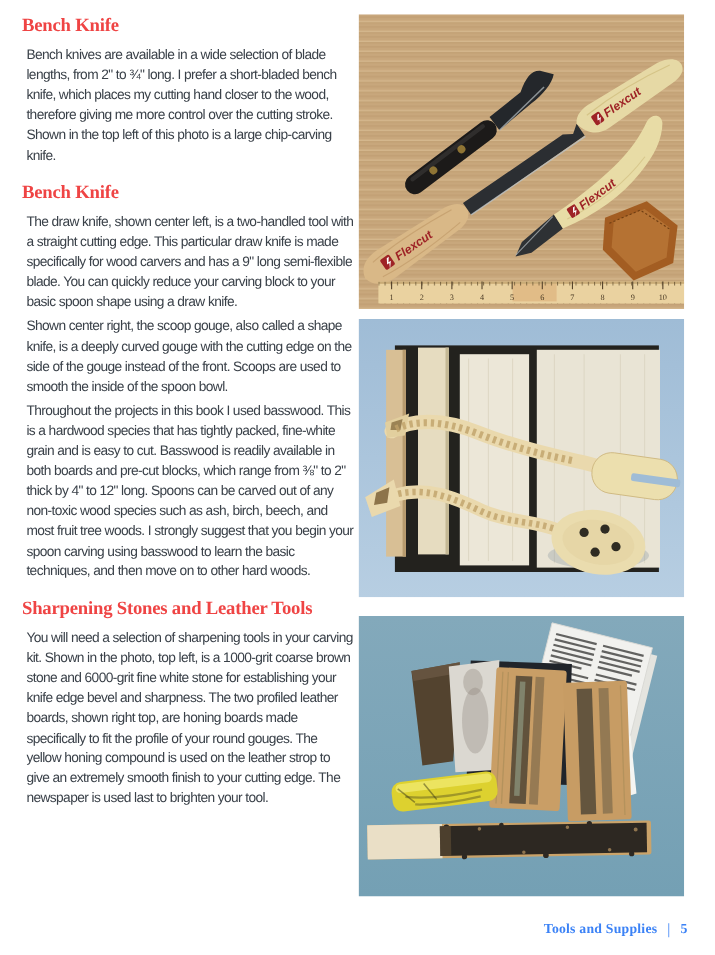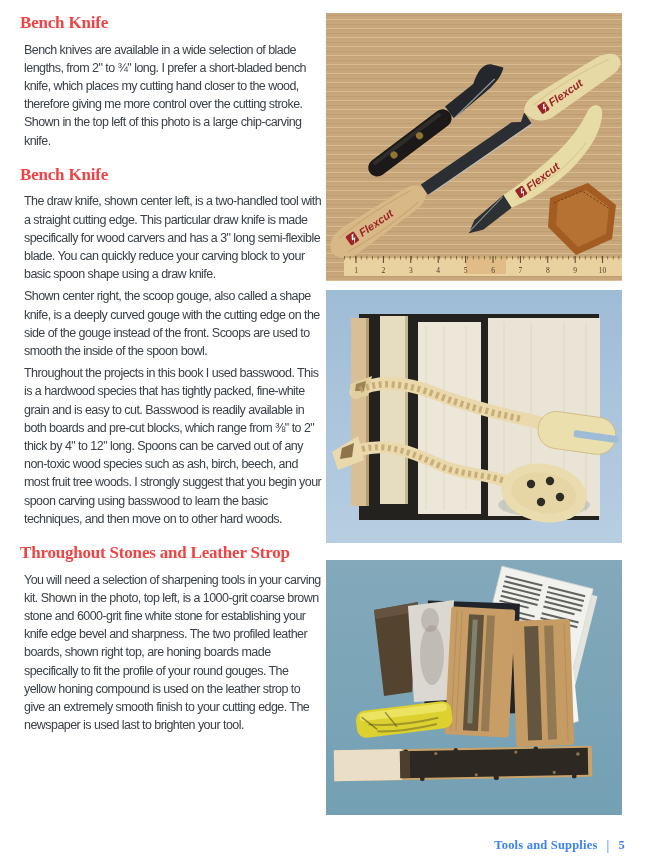--- a/index.html
+++ b/index.html
@@ -28,30 +28,30 @@
 
 <div class="page">
 
   <main class="text-col">
     <section class="section">
       <h2>Bench Knife</h2>
       <p>Bench knives are available in a wide selection of blade lengths, from 2" to ¾" long. I prefer a short-bladed bench knife, which places my cutting hand closer to the wood, therefore giving me more control over the cutting stroke. Shown in the top left of this photo is a large chip-carving knife.</p>
     </section>
     <section class="section">
       <h2>Bench Knife</h2>
-      <p>The draw knife, shown center left, is a two-handled tool with a straight cutting edge. This particular draw knife is made specifically for wood carvers and has a 3" long semi-flexible blade. You can quickly reduce your carving block to your basic spoon shape using a draw knife.</p>
+      <p>The draw knife, shown center left, is a two-handled tool with a straight cutting edge. This particular draw knife is made specifically for wood carvers and has a 9" long semi-flexible blade. You can quickly reduce your carving block to your basic spoon shape using a draw knife.</p>
     </section>
     <section class="section">
       <p>Shown center right, the scoop gouge, also called a shape knife, is a deeply curved gouge with the cutting edge on the side of the gouge instead of the front. Scoops are used to smooth the inside of the spoon bowl.</p>
     </section>
     <section class="section">
       <p>Throughout the projects in this book I used basswood. This is a hardwood species that has tightly packed, fine-white grain and is easy to cut. Basswood is readily available in both boards and pre-cut blocks, which range from ⅜" to 2" thick by 4" to 12" long. Spoons can be carved out of any non-toxic wood species such as ash, birch, beech, and most fruit tree woods. I strongly suggest that you begin your spoon carving using basswood to learn the basic techniques, and then move on to other hard woods.</p>
     </section>
     <section class="section">
-      <h2>Throughout Stones and Leather Strop</h2>
+      <h2>Sharpening Stones and Leather Tools</h2>
       <p>You will need a selection of sharpening tools in your carving kit. Shown in the photo, top left, is a 1000-grit coarse brown stone and 6000-grit fine white stone for establishing your knife edge bevel and sharpness. The two profiled leather boards, shown right top, are honing boards made specifically to fit the profile of your round gouges. The yellow honing compound is used on the leather strop to give an extremely smooth finish to your cutting edge. The newspaper is used last to brighten your tool.</p>
     </section>
   </main>
 
   <aside class="photo-col">
 
     <figure class="photo" id="photo-knives">
       <svg width="296" height="268" viewBox="0 0 296 268">
         <defs>
           <pattern id="grain1" width="296" height="9" patternUnits="userSpaceOnUse">

